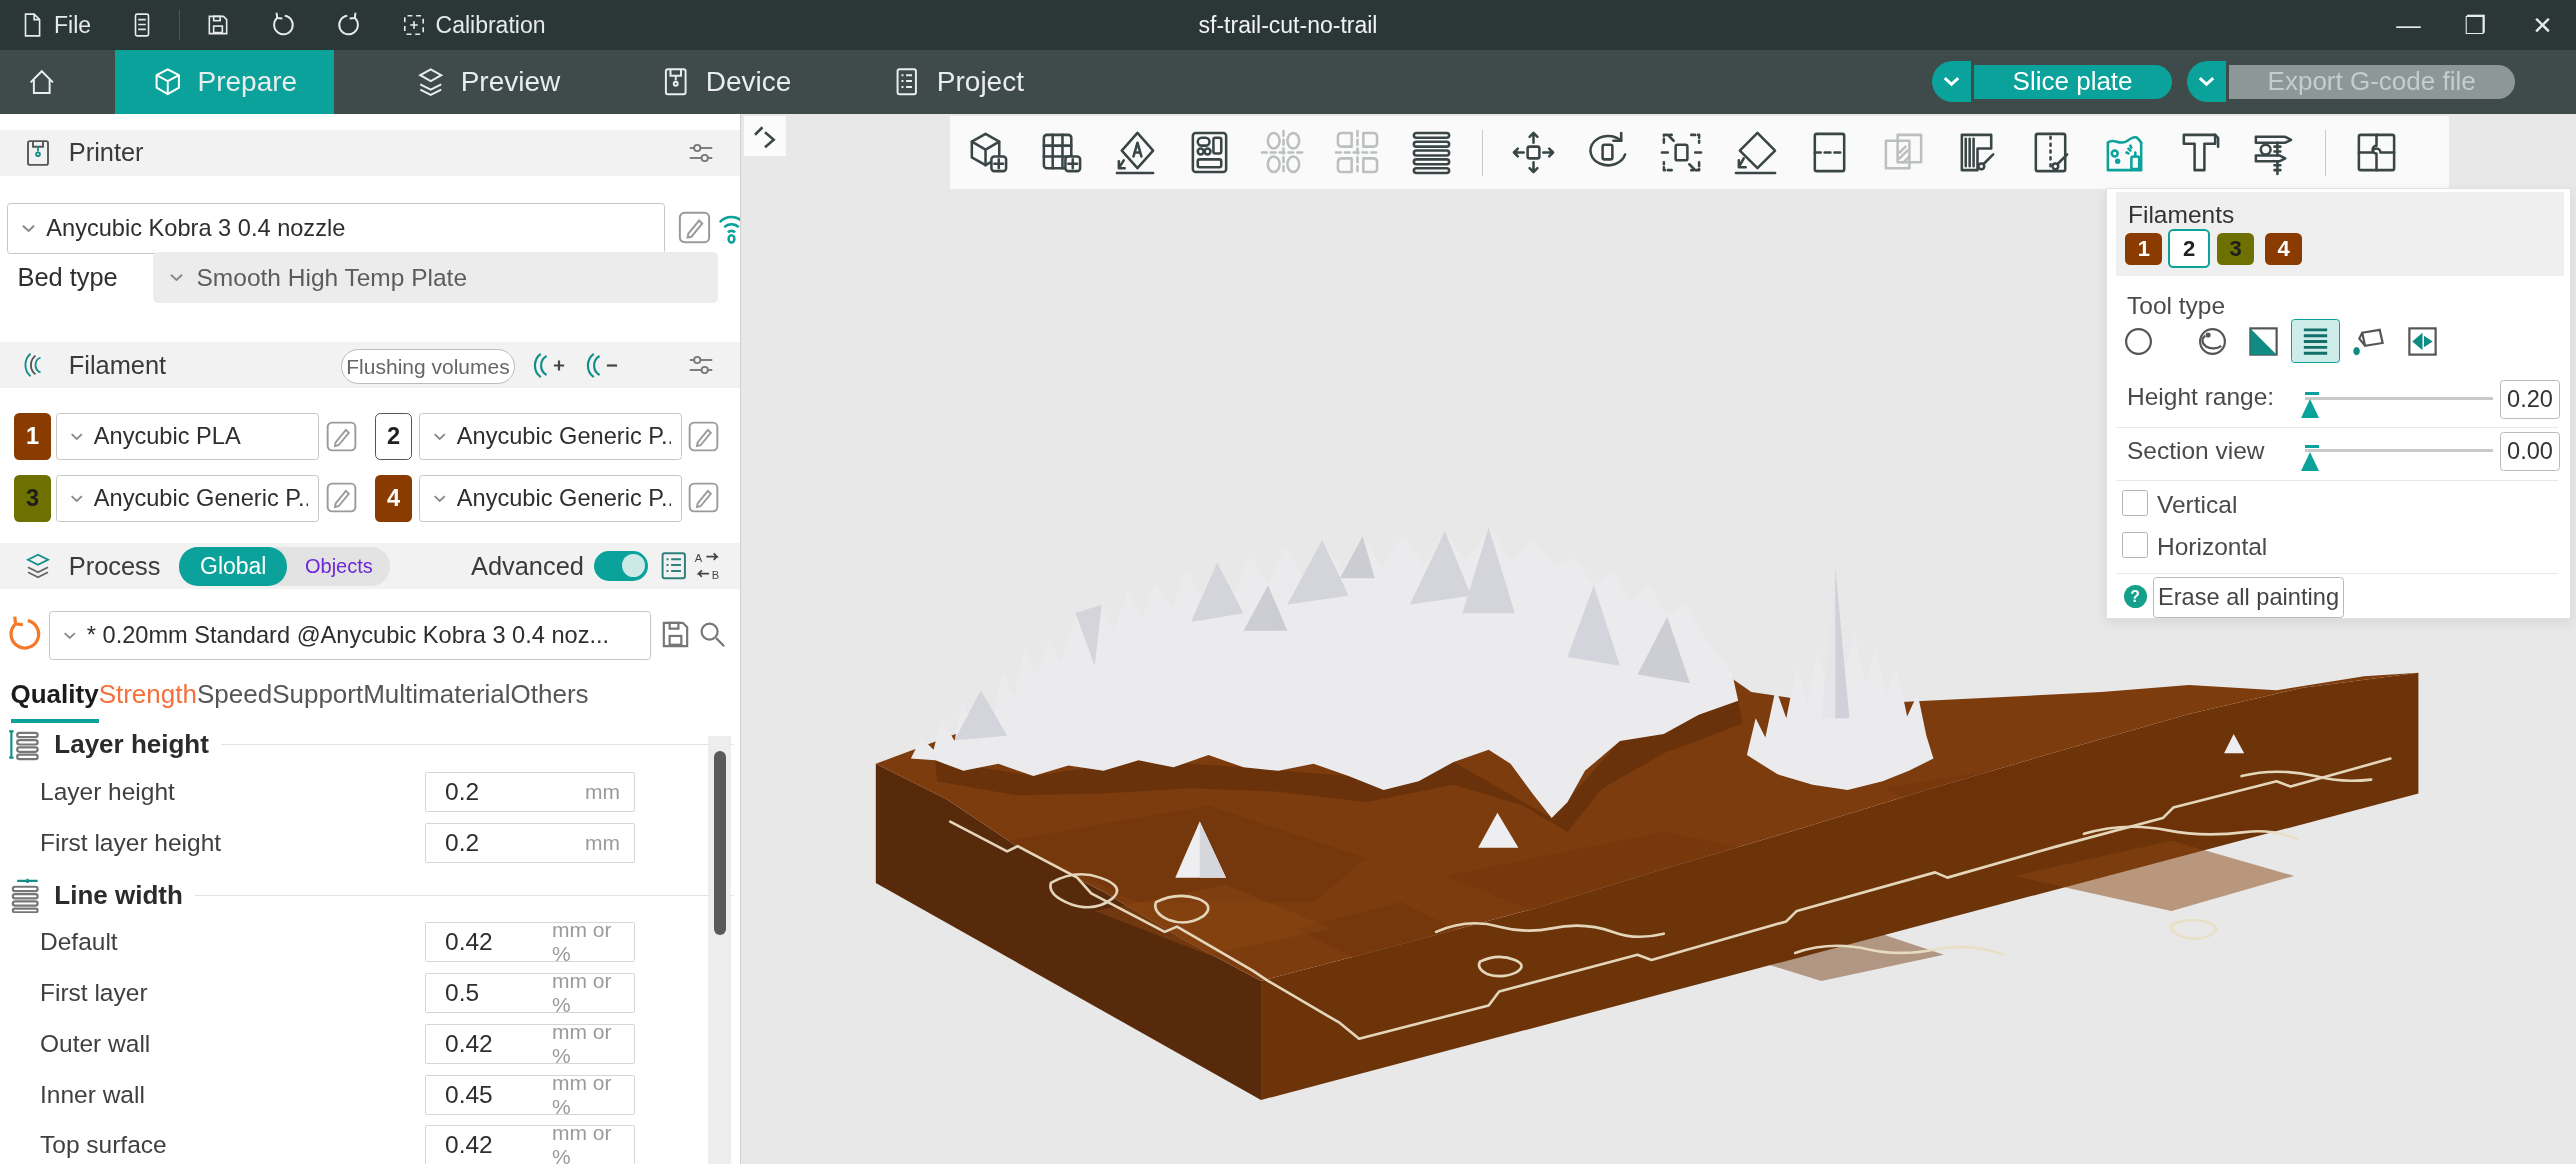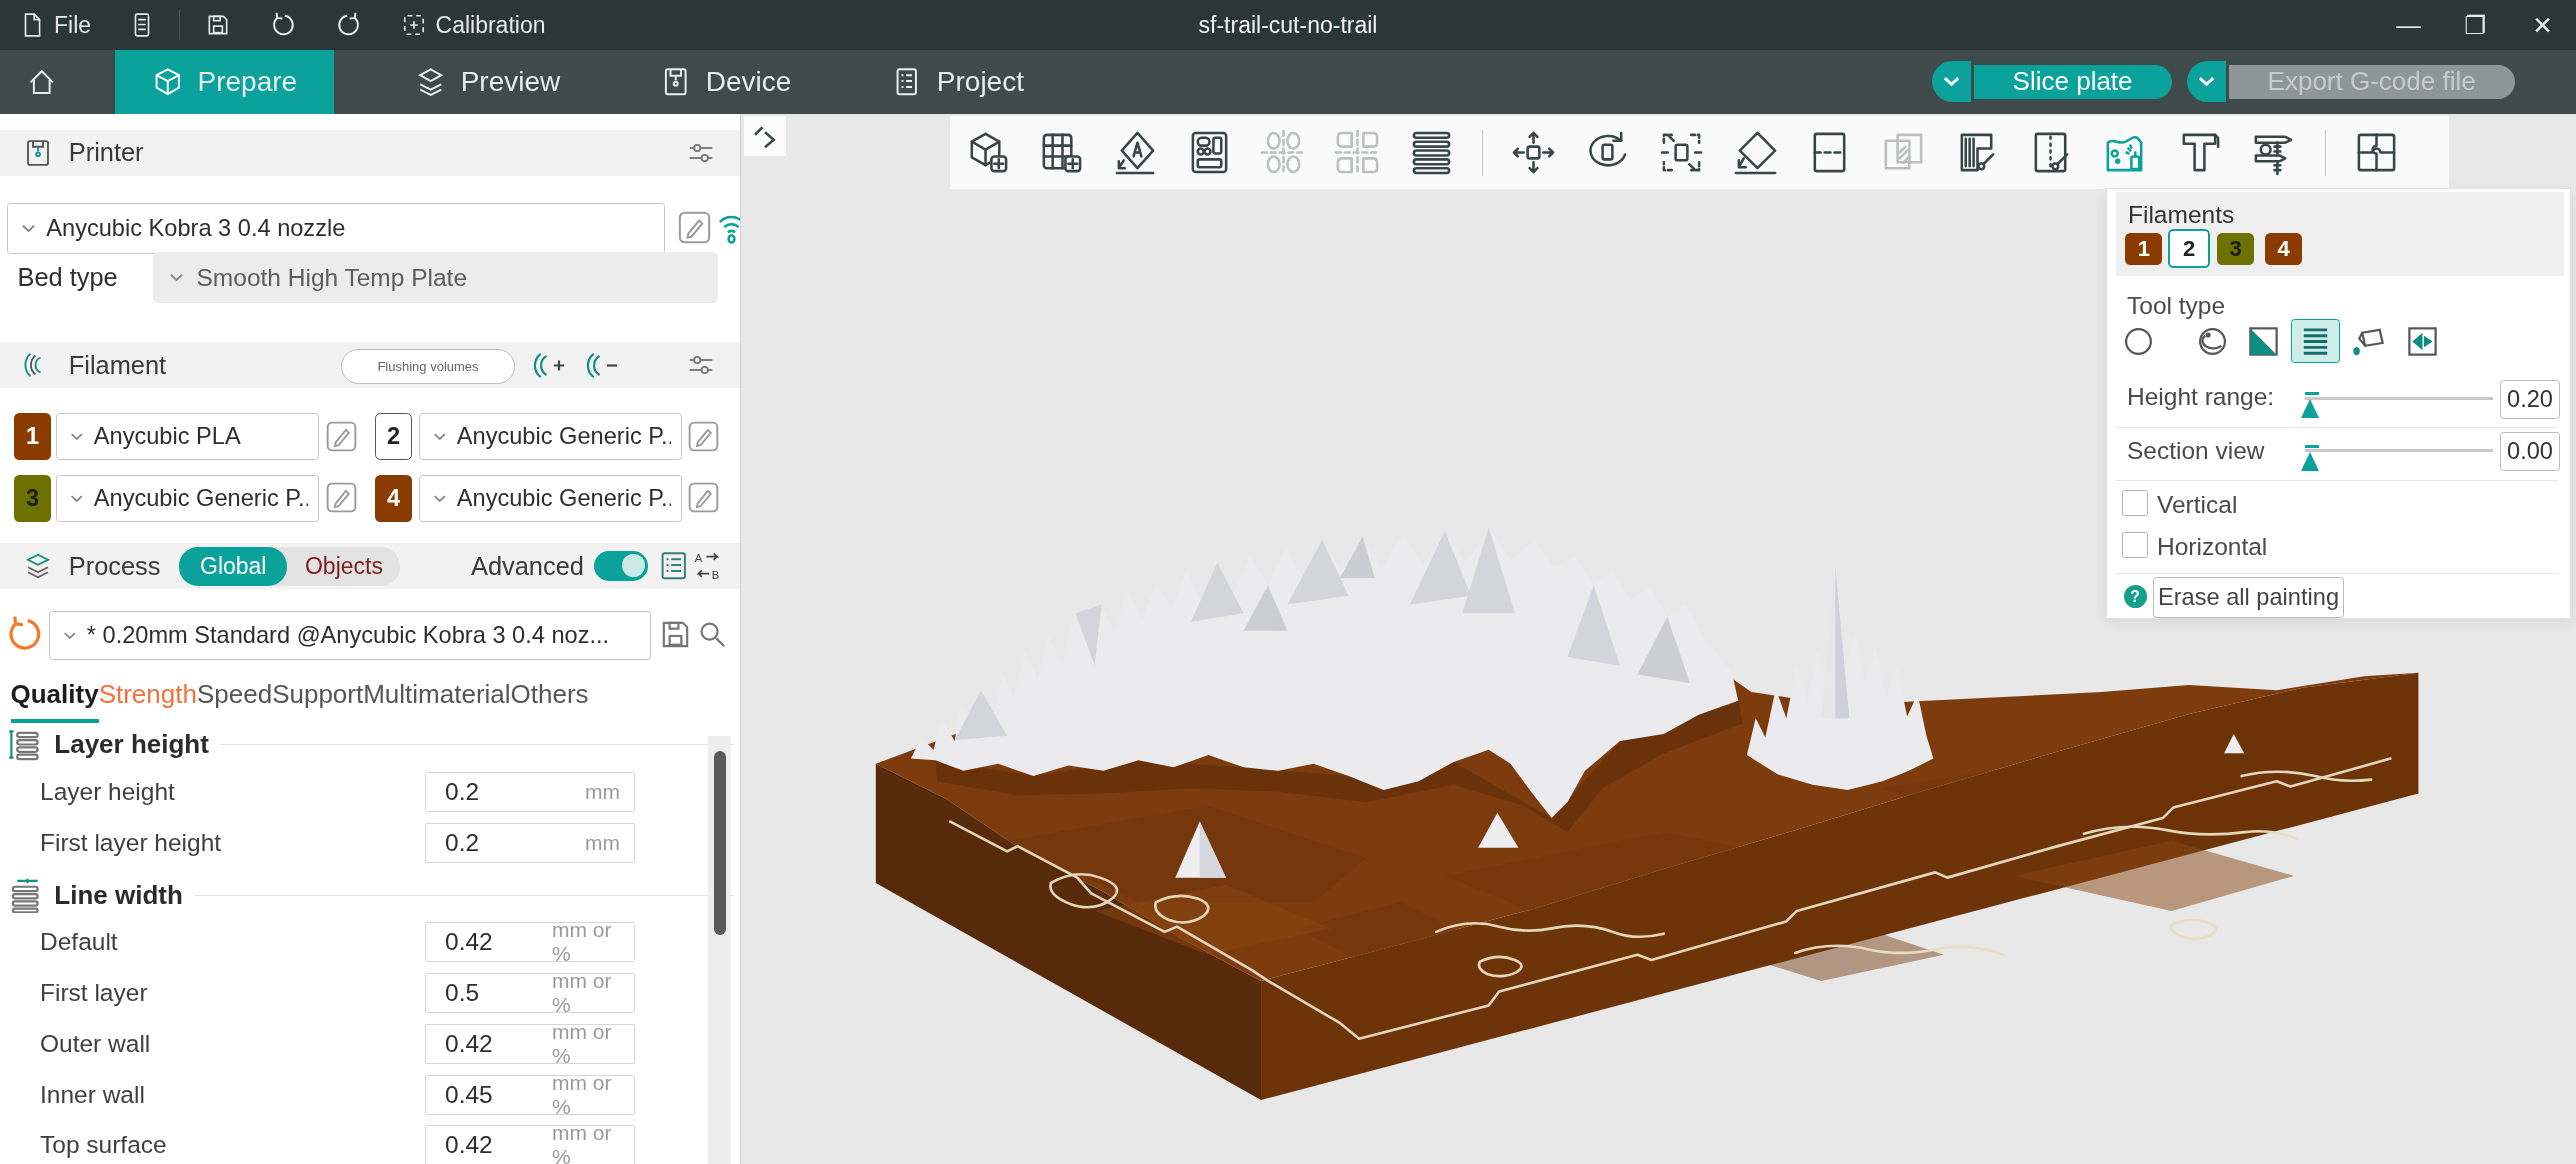--- a/index.html
+++ b/index.html
@@ -26,25 +26,25 @@
   .btn-main.gray{background:#8e9797;color:#c6cccc;}
   
   .leftpanel{left:0;top:114px;width:740px;height:1051px;background:#fff;border-right:0.9px solid #cfcfcf;overflow:hidden;}
   .sec-head{position:absolute;left:0;width:740px;height:46px;background:#f2f2f2;display:flex;align-items:center;gap:15.8px;padding-left:23px;box-sizing:border-box;font-size:25.4px;color:#3a3a3a;}
   .tune{position:absolute;right:24.5px;}
   .combo{position:absolute;display:flex;align-items:center;background:#fff;border:0.9px solid #c6c6c6;border-radius:3.5px;box-sizing:border-box;gap:8.8px;padding:0 10.5px;}
   .combo .txt{font-size:23.6px;color:#2e2e2e;white-space:nowrap;overflow:hidden;text-overflow:clip;flex:1;}
   .chev-g{flex:0 0 auto;}
   .iconbtn{position:absolute;display:flex;align-items:center;justify-content:center;}
   .sel-gray{position:absolute;display:flex;align-items:center;gap:10.5px;background:#ececec;border-radius:5.3px;box-sizing:border-box;padding:0 14px;font-size:24.5px;color:#5c5c5c;}
-  .pill{position:absolute;border:0.9px solid #bbb;border-radius:19px;background:#fff;color:#666;font-size:13px;display:flex;align-items:center;justify-content:center;}
+  .pill{position:absolute;border:0.9px solid #bbb;border-radius:19px;background:#fff;color:#666;font-size:21px;display:flex;align-items:center;justify-content:center;}
   .swatch{position:absolute;border-radius:5.3px;display:flex;align-items:center;justify-content:center;font-size:23.6px;font-weight:bold;box-sizing:border-box;}
   .seg{position:absolute;background:#e3e3e3;border-radius:19px;display:flex;align-items:center;height:39px;}
   .seg .on{background:#0aa29a;color:#fff;border-radius:19px;height:39px;display:flex;align-items:center;padding:0 21px;font-size:23px;}
-  .seg .off{color:#7f1d1d;padding:0 17.5px;font-size:23px;}
+  .seg .off{color:#6d28d9;padding:0 17.5px;font-size:20px;}
   .toggle{position:absolute;width:54px;height:30px;background:#0aa29a;border-radius:15px;}
   .toggle .knob{position:absolute;right:3.5px;top:3.5px;width:23px;height:23px;border-radius:11.4px;background:#cde9e7;}
   .ptabs{position:absolute;left:10.5px;top:565px;display:flex;font-size:26px;color:#555;text-align:right;}
   .ptab{padding-bottom:8.8px;}
   .ptab.q{color:#1c1c1c;font-weight:bold;border-bottom:4.4px solid #0aa29a;}
   .ptab.s{color:#f4703c;}
   .grp{position:absolute;left:7px;display:flex;align-items:center;gap:12.3px;}
   .grp .t{font-size:26px;font-weight:bold;color:#2b2b2b;white-space:nowrap;}
   .grp .line{height:0.9px;background:#e2e2e2;}
   .srow-label{position:absolute;left:40px;font-size:24.5px;color:#3f3f3f;}

